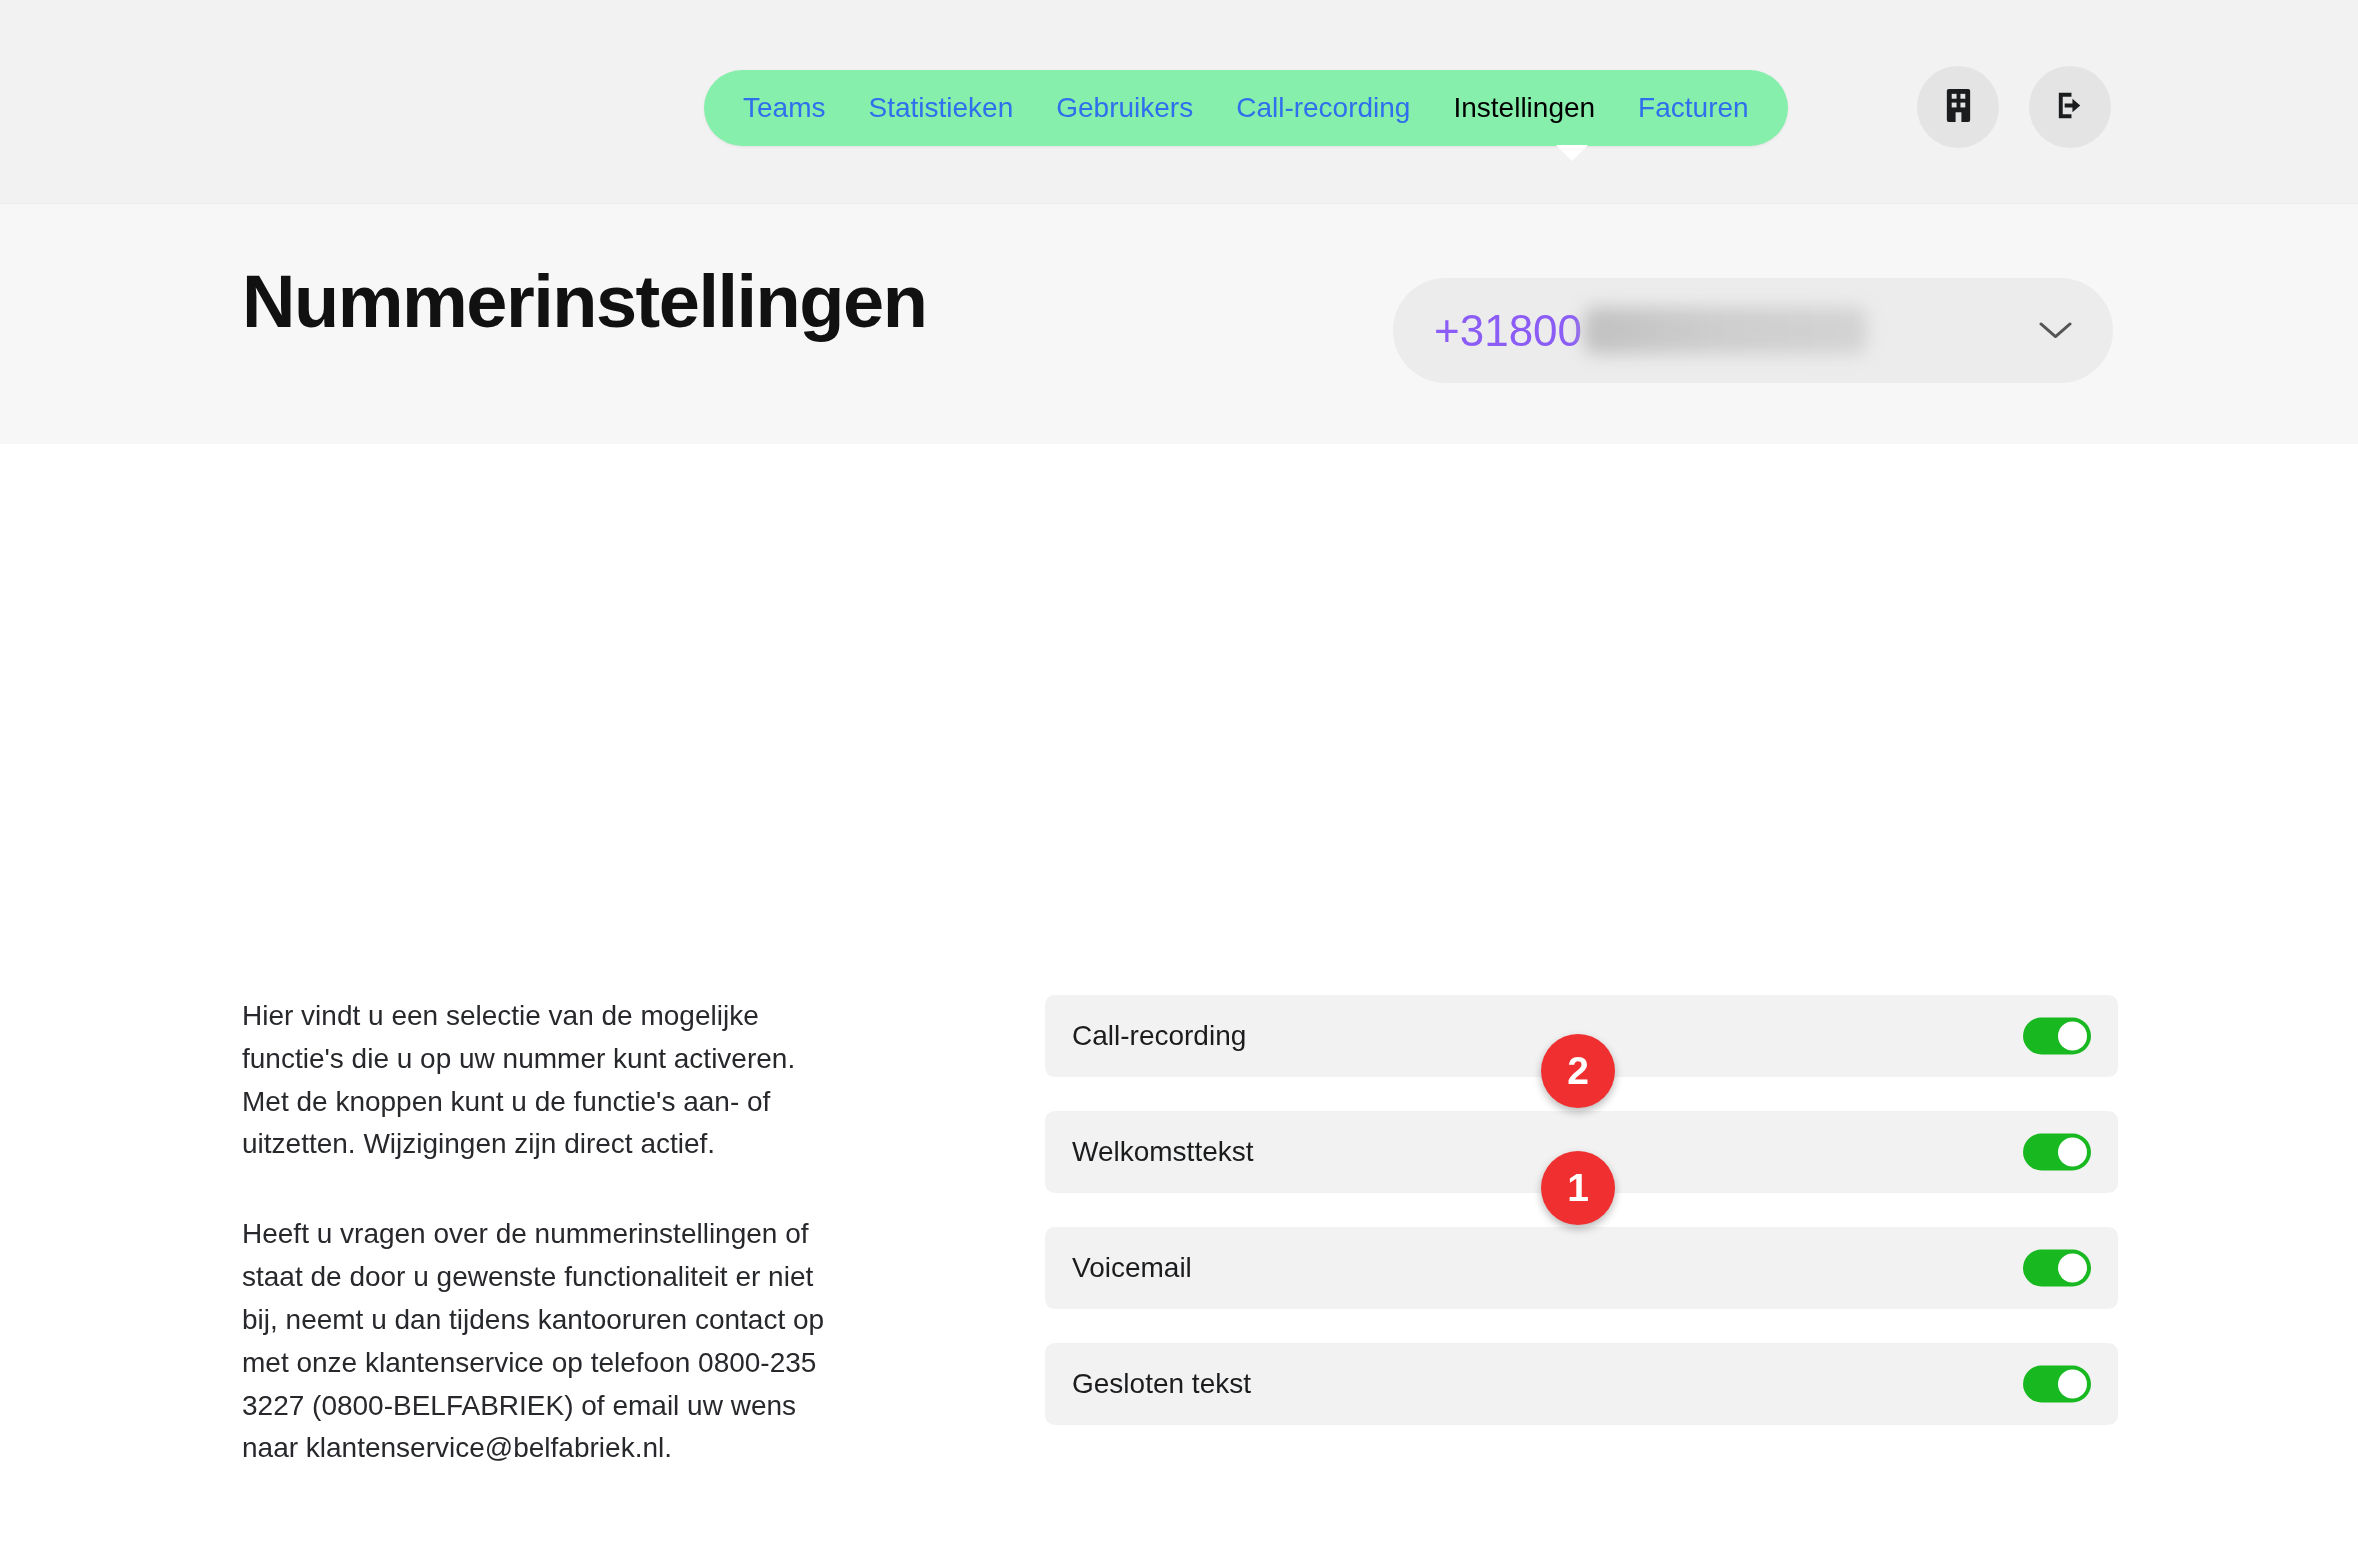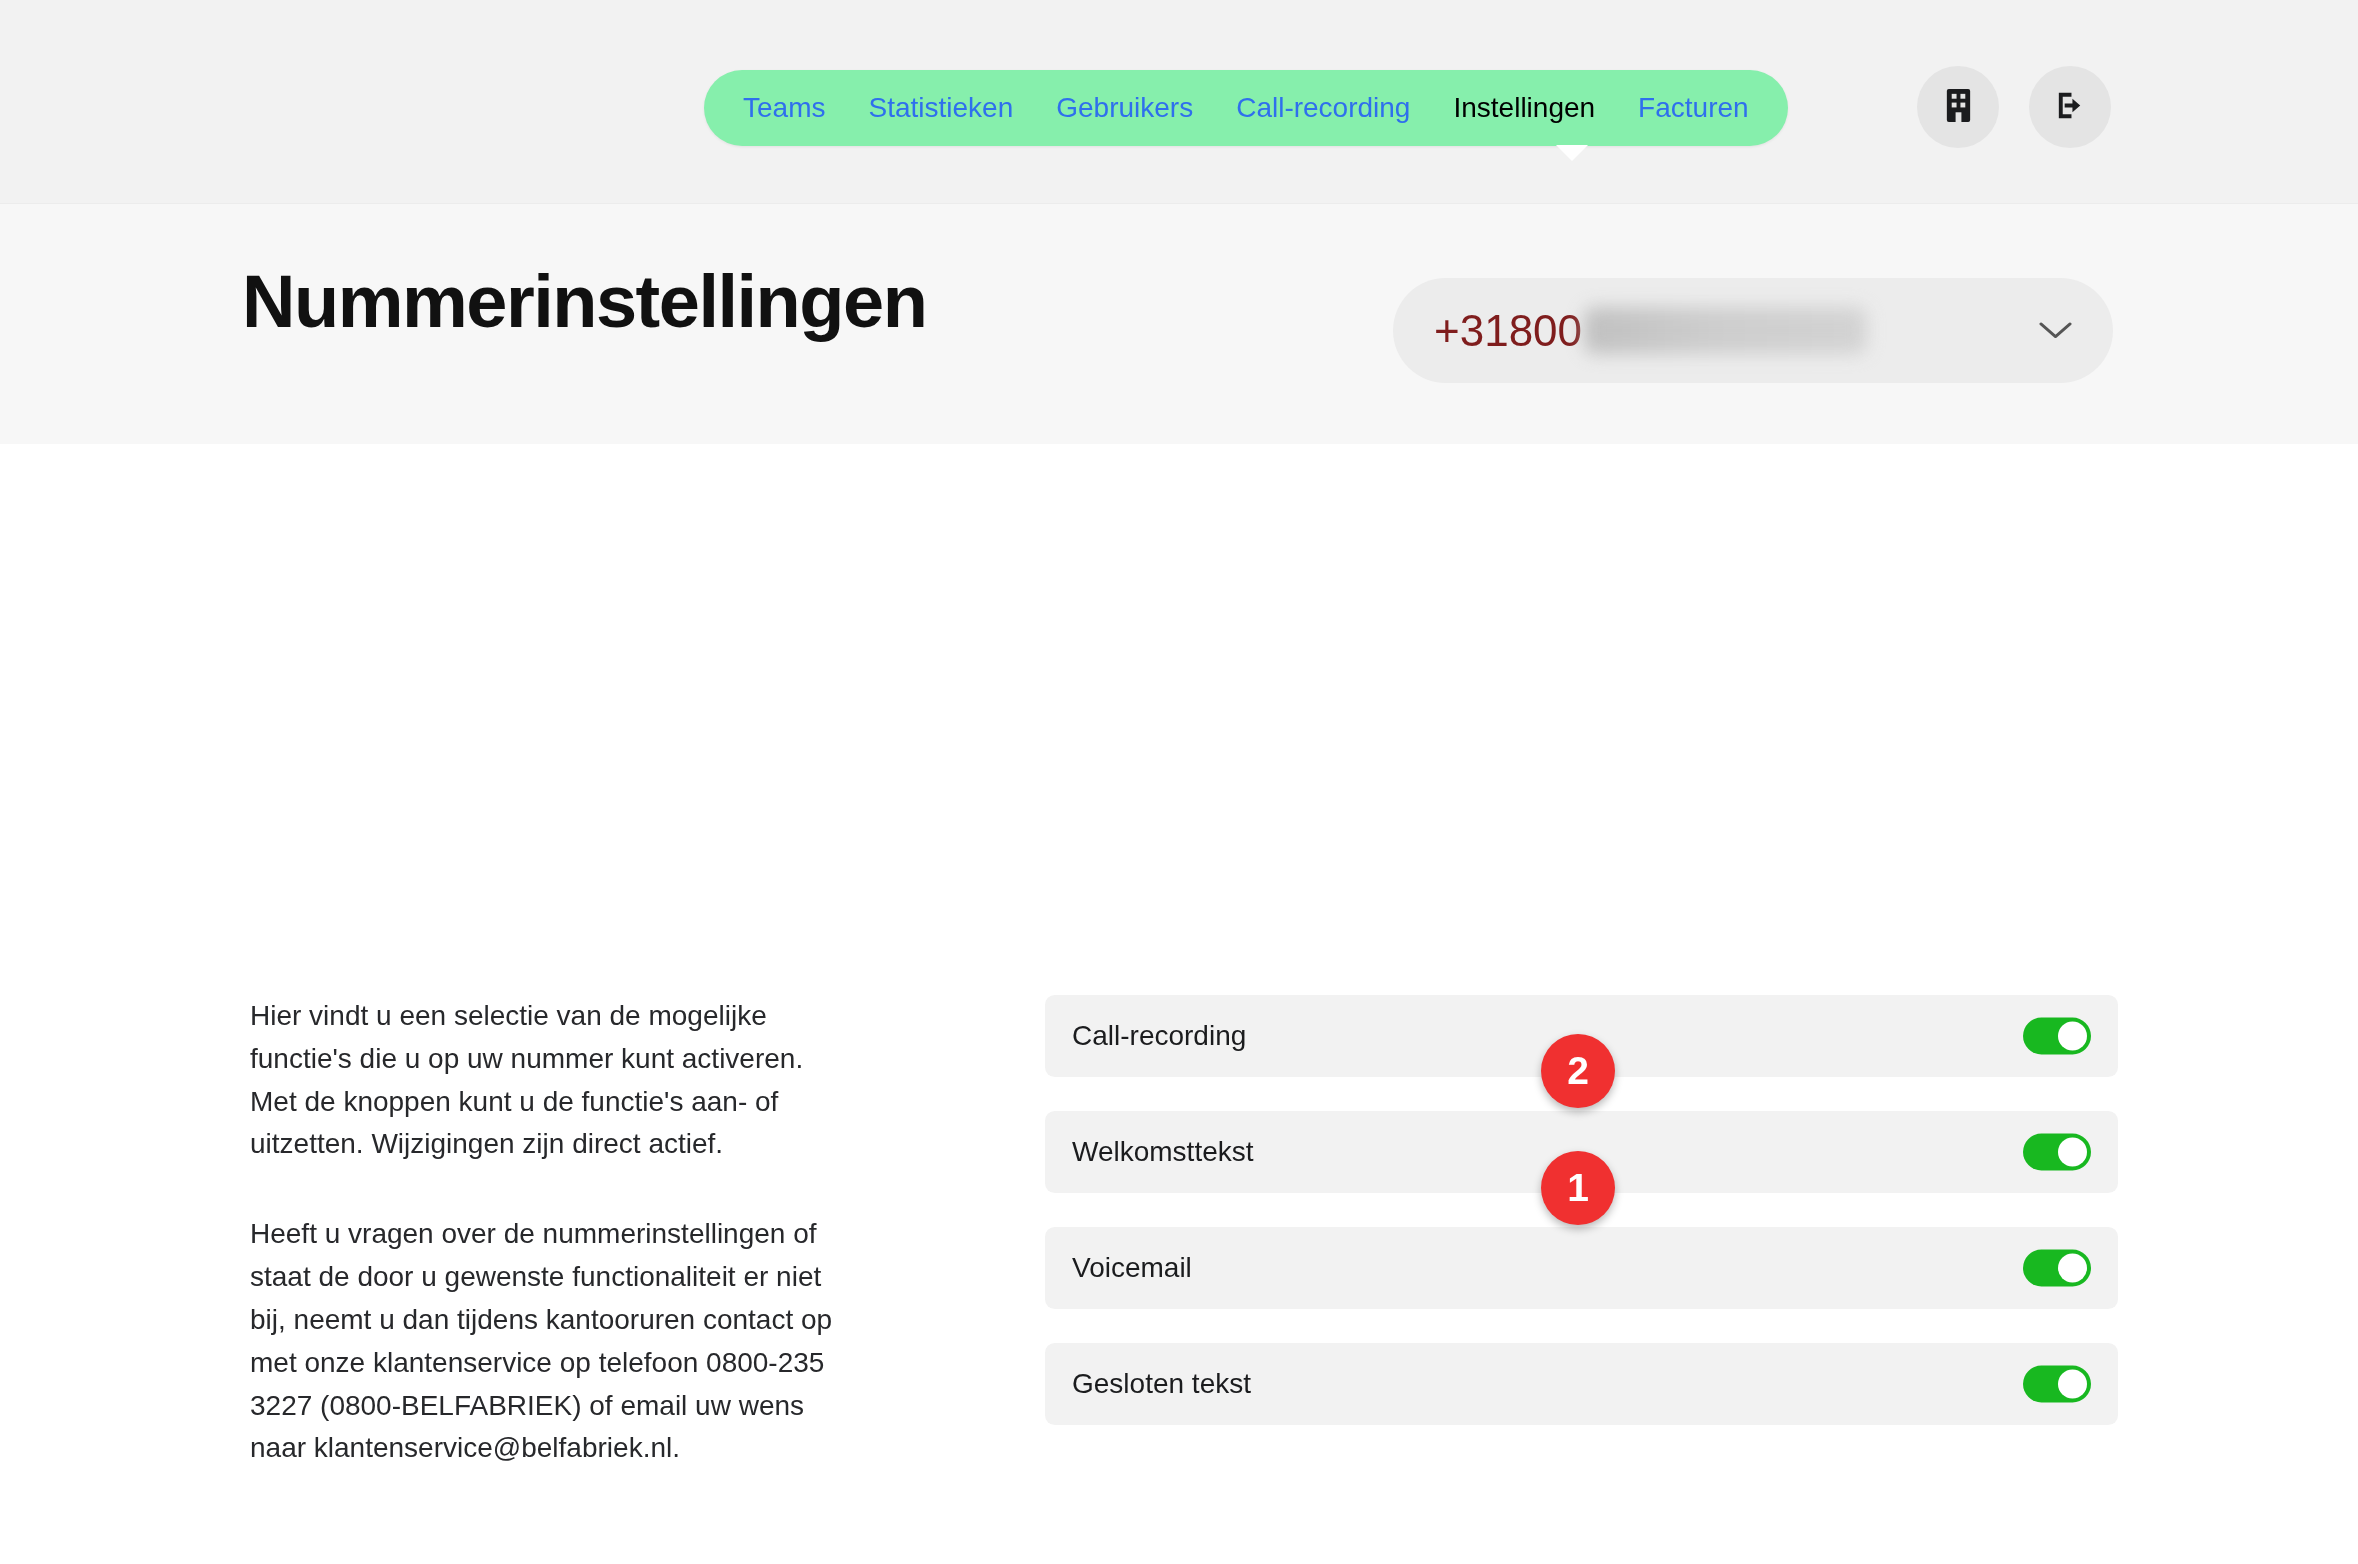--- a/index.html
+++ b/index.html
@@ -147,21 +147,21 @@
     height: 105px;
     background: #ececec;
     border-radius: 53px;
     display: flex;
     align-items: center;
     padding: 0 41px;
     cursor: pointer;
   }
   .number-value {
     font-size: 44px;
-    color: #7f1d1d;
+    color: #8b5cf6;
     white-space: nowrap;
   }
   .number-blur {
     margin-left: 2px;
     width: 283px;
     height: 47px;
     border-radius: 9.8px;
     background: linear-gradient(90deg, #b9b9b9, #c8c8c8 45%, #cfcfcf);
     filter: blur(8.8px);
     opacity: 0.85;
@@ -178,21 +178,21 @@
     position: relative;
     padding-top: 95px;
   }
   .info-col {
     position: absolute;
     left: 242px;
     top: 551px;
     width: 605px;
   }
   .info-col p {
-    margin: 0 0 47px 8px;
+    margin: 0 0 47px 0;
     font-size: 28px;
     line-height: 1.53;
     color: #27282b;
   }
 
   .settings-col {
     position: absolute;
     left: 1045px;
     top: 551px;
     width: 1073px;

